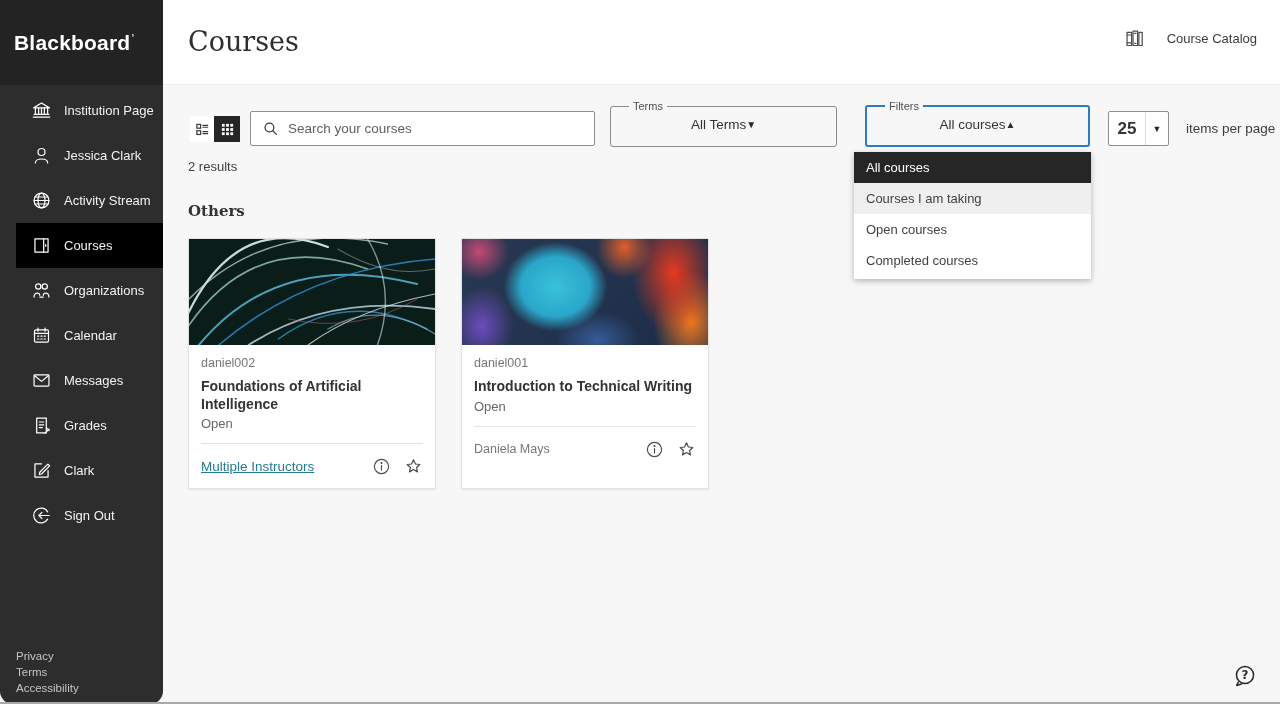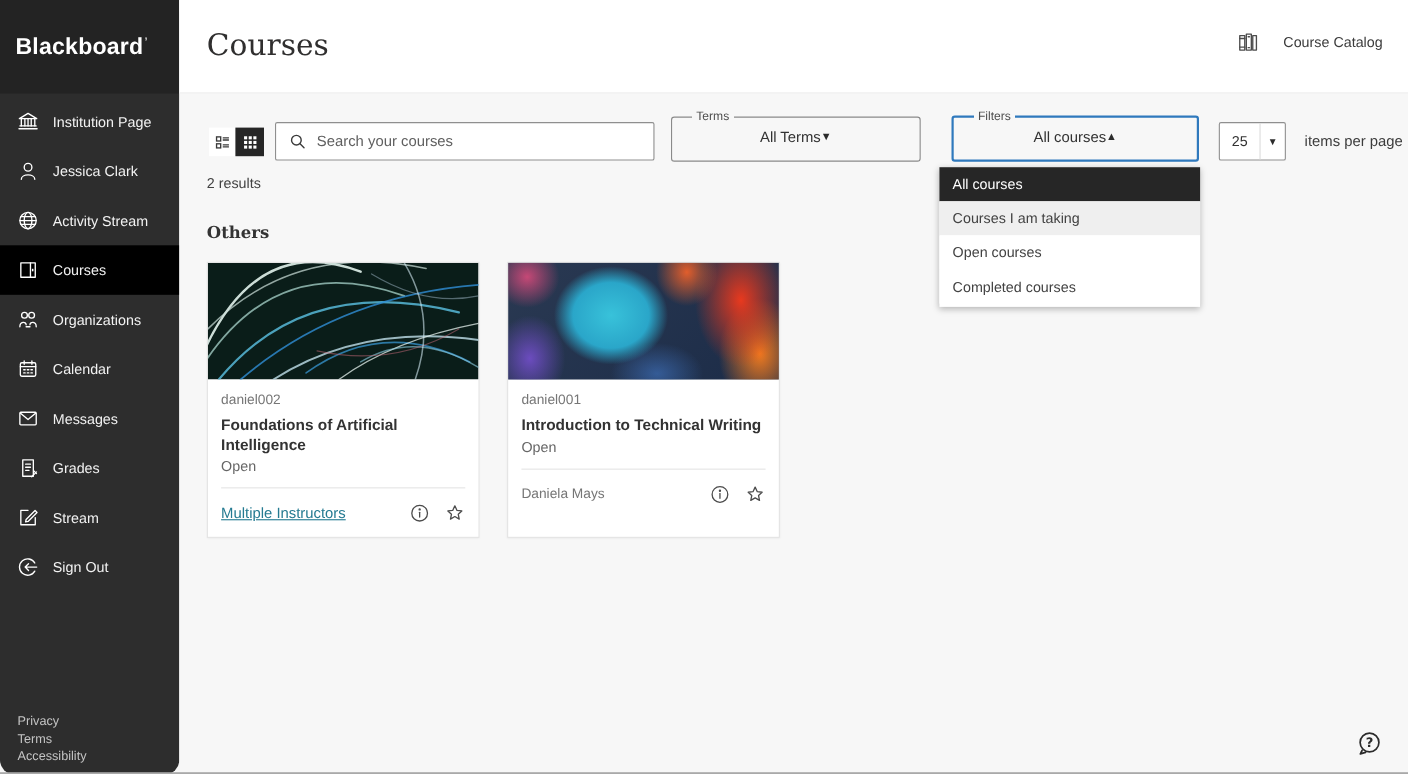--- a/index.html
+++ b/index.html
@@ -5,21 +5,21 @@
   * { margin:0; padding:0; box-sizing:border-box; }
   html,body { width:1280px; height:704px; overflow:hidden; font-family:"Liberation Sans",sans-serif; background:#f7f7f7; }
   .app { display:flex; width:1280px; height:704px; position:relative; }
 
   
   .sidebar { width:163px; height:704px; background:#2d2d2d; color:#f0f0f0; display:flex; flex-direction:column; flex:none;border-radius:13px; }
   .logo { height:85px; background:#232323; display:flex; align-items:center; padding-left:14px; color:#fff;
           font-size:21px; font-weight:bold; letter-spacing:0.2px; }
   .logo .tm { font-size:10px; vertical-align:top; margin-top:-8px; margin-left:1px; opacity:.8; }
   .nav { margin-top:3px; }
-  .nav-item { height:45px; display:flex; align-items:center; gap:12px; padding-left:14px; cursor:pointer; font-size:13px; color:#f2f2f2; }
+  .nav-item { height:45px; display:flex; align-items:center; gap:12px; padding-left:14px; cursor:pointer; font-size:13px; color:#f2f2f2;margin-left:16px; }
   .nav-item.active { background:#000; }
   .nav-item .nicon { width:22px; height:22px; flex:none; display:flex; align-items:center; justify-content:center; }
   .nav-item svg { width:21px; height:21px; stroke:#fff; fill:none; stroke-width:1.4; stroke-linecap:round; stroke-linejoin:round; }
   .side-footer { margin-top:auto; padding:0 0 8px 16px; font-size:11.5px; color:#c4c4c4; line-height:16px; }
   .side-footer a { color:#c4c4c4; text-decoration:none; display:block; cursor:pointer; }
 
   
   .main { position:relative; flex:1; height:704px; background:#f7f7f7; }
   .header { height:85px; background:#fff; border-bottom:1px solid #ececec; position:relative; }
   .page-title { position:absolute; left:25px; top:26px; font-family:"DejaVu Serif","Liberation Serif",serif; font-weight:500; font-size:27px; color:#302f2f; }
@@ -40,21 +40,21 @@
 
   fieldset.select { position:absolute; background:transparent; border:1px solid #8a8a8a; border-radius:3px; padding:1px 12px 0; cursor:pointer; }
   fieldset.select legend { font-size:11px; color:#4f4f4f; padding:0 4px; margin-left:6px; }
   fieldset.terms { left:447px; top:100px; width:227px; height:47px; }
   fieldset.filters { left:702px; top:100px; width:225px; height:47px; border:2px solid #2f79bd; }
   .select-row { display:flex; align-items:center; justify-content:center; height:24px; margin-top:-1px; }
   .select-value { font-size:13.5px; color:#333; }
   .caret { font-size:10px; color:#2b2b2b; }
 
   .page-size { position:absolute; left:945px; top:111px; width:61px; height:35px; background:#fff; border:1px solid #8f8f8f; border-radius:2px; display:flex; align-items:stretch; cursor:pointer; }
-  .page-size .num { flex:1; display:flex; align-items:center; justify-content:center; font-size:13px; color:#333; border-right:1px solid #dcdcdc; }
+  .page-size .num { flex:1; display:flex; align-items:center; justify-content:center; font-size:17px; color:#333; border-right:1px solid #dcdcdc;font-weight:bold; }
   .page-size .pcaret { width:22px; display:flex; align-items:center; justify-content:center; font-size:9px; color:#2b2b2b; }
   .ipp-label { position:absolute; left:1023px; top:121px; font-size:13.5px; color:#3c3c3c; }
 
   .results { position:absolute; left:25px; top:159px; font-size:13px; color:#424242; }
   .section-title { position:absolute; left:25px; top:202px; font-family:"DejaVu Serif","Liberation Serif",serif; font-size:15px; font-weight:bold; color:#333; }
 
   
   .cards { position:absolute; left:25px; top:238px; display:flex; gap:25px; }
   .card { width:248px; background:#fff; border:1px solid #e3e3e3; box-shadow:0 1px 2px rgba(0,0,0,.07); }
   .card-img { width:100%; height:106px; display:block; }
@@ -189,21 +189,21 @@
         <span>Grades</span>
       </div>
 
       <div class="nav-item">
         <span class="nicon">
           <svg viewBox="0 0 24 24">
               <path d="M19.5 12 V19.5 H4.5 V4.5 H12"></path>
               <path d="M10 14 L19.3 4.7 L21.3 6.7 L12 16 L9.5 16.5 Z"></path>
             </svg>
         </span>
-        <span>Stream</span>
+        <span>Clark</span>
       </div>
 
       <div class="nav-item">
         <span class="nicon">
           <svg viewBox="0 0 24 24">
               <path d="M19 16.2 A8.5 8.5 0 1 1 19 7.8"></path>
               <path d="M21 12 H9.5 M12.5 8.5 L9 12 L12.5 15.5"></path>
             </svg>
         </span>
         <span>Sign Out</span>

